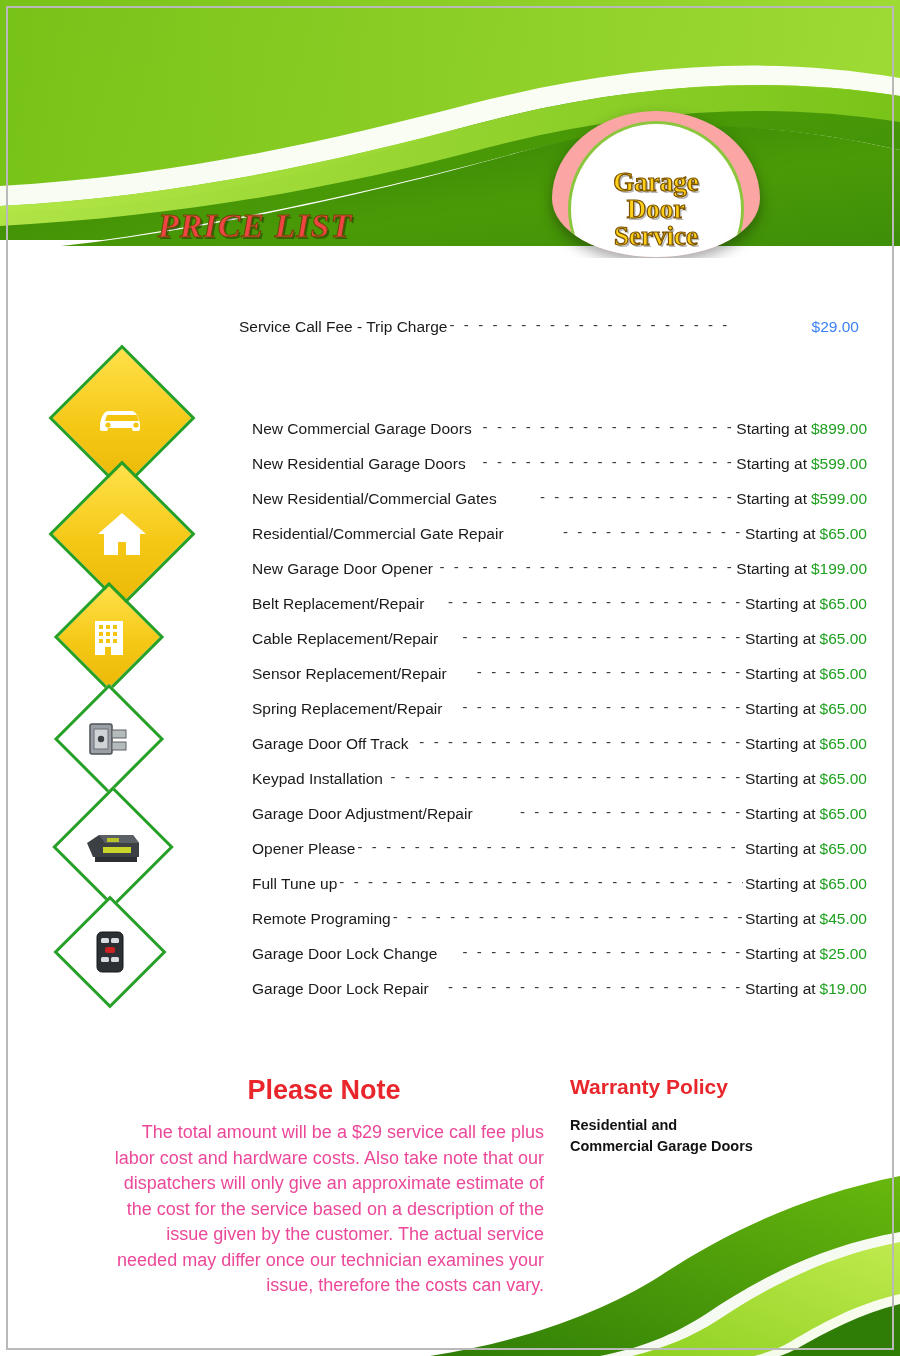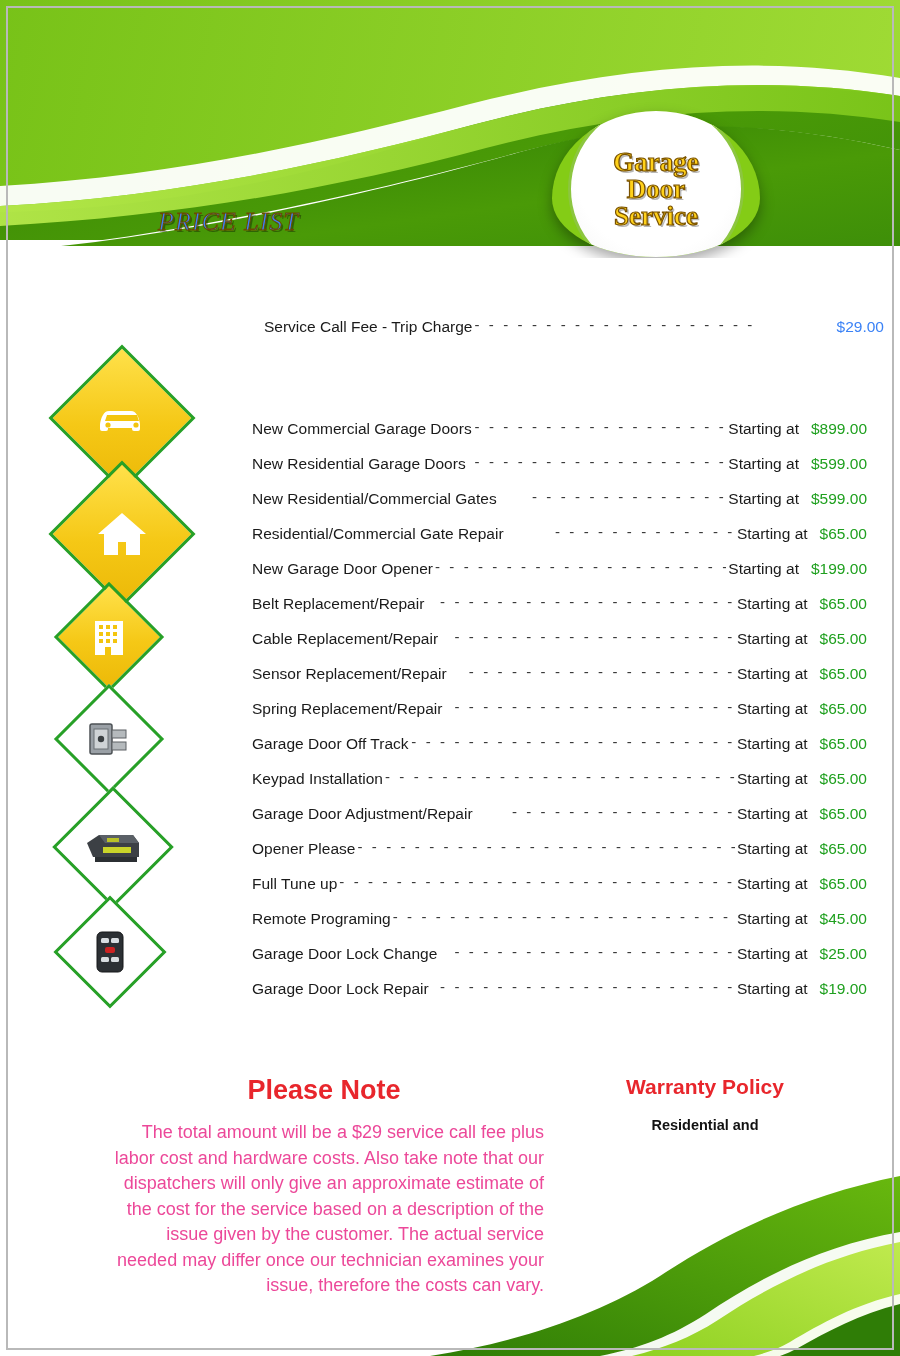--- a/index.html
+++ b/index.html
@@ -18,36 +18,36 @@
   }
   
   .top-banner {
     position:absolute; left:0; top:0; width:900px; height:258px;
     overflow:hidden;
   }
   .top-banner svg { position:absolute; left:0; top:0; }
   .price-list-title {
     position:absolute; left:158px; top:207px;
     font-family:"Liberation Serif", serif;
-    font-weight:normal; font-style:italic;
-    font-size:26px; letter-spacing:1px;
-    color:#3b82f6;
+    font-weight:bold; font-style:italic;
+    font-size:34px; letter-spacing:1px;
+    color:#ef4444;
     -webkit-text-stroke: 1px #6b4a00;
     text-shadow: 2px 2px 0 rgba(0,0,0,.35);
     white-space:nowrap;
   }
   
   .logo-badge {
     position:absolute; left:552px; top:111px;
     width:208px; height:146px;
     border-radius:50% 50% 50% 50%/ 60% 60% 40% 40%;
-    background:#84cc16;
+    background:#fca5a5;
     box-shadow: 0 6px 14px rgba(0,0,0,.35);
     border:0;
-    display:flex; align-items:center; justify-content:center;
+    display:flex; justify-content:center;
     overflow:hidden;
   }
   .logo-inner {
     width:176px; height:176px; border-radius:50%;
     background: radial-gradient(circle at 50% 40%, #ffffff 60%, #f2f2f2 100%);
     border:3px solid #8cc63f;
     display:flex; flex-direction:column; align-items:center; justify-content:center;
     margin-top:10px;
   }
   .logo-text {
@@ -78,21 +78,21 @@
   }
   .diamond.hollow { background:#ffffff; }
   .diamond .glyph {
     position:absolute; inset:0;
     transform: rotate(-45deg);
     display:flex; align-items:center; justify-content:center;
   }
   .diamond .glyph svg { display:block; }
   
   .service-fee-row {
-    position:absolute; left:264px; top:318px; width:620px;
+    position:absolute; left:239px; top:318px; width:620px;
     display:flex; align-items:baseline;
     font-size:15.5px; color:#1a1a1a;
   }
   .price-table { position:absolute; left:252px; top:420px; width:615px; }
   .price-row {
     display:flex; align-items:baseline;
     height:35px;
     font-size:15.5px; color:#1a1a1a;
     white-space:nowrap;
     text-align:right;
@@ -102,37 +102,37 @@
     flex:1 1 auto;
     margin:0 2px;
     overflow:hidden;
     color:#3b3b3b;
     font-size:15px;
     letter-spacing:2.6px;
     white-space:nowrap;
     position:relative; top:-2px;
   }
   .pr-start { flex:0 0 auto; }
-  .pr-price { flex:0 0 auto; color:#1fa01f; padding-left:12px; }
+  .pr-price { flex:0 0 auto; color:#1fa01f; padding-left:4px; }
   .fee-dots {
     flex:1 1 auto; margin:0 2px; overflow:hidden;
     color:#3b3b3b; font-size:15px; letter-spacing:2.6px; white-space:nowrap;
     position:relative; top:-2px;
   }
   .fee-price { color:#3b82f6; }
   
   .note-block { position:absolute; left:104px; top:1075px; width:440px; }
   .note-title {
     color:#e8262c; font-weight:bold; font-size:27px; text-align:center;
     margin-bottom:14px;
   }
   .note-body {
     font-size:18px; line-height:1.42; color:#ec4899; text-align:right;
   }
-  .warranty-block { position:absolute; left:570px; top:1075px; width:270px; text-align:center; }
+  .warranty-block { position:absolute; left:570px; top:1075px; width:270px; }
   .warranty-title { color:#e8262c; font-weight:bold; font-size:21px; margin-bottom:16px; }
   .warranty-body { font-size:14.5px; font-weight:bold; line-height:1.45; color:#121212; }
 </style>
 </head>
 <body>
 
 <div id="flyer">
 
   <div class="top-banner">
     <svg width="900" height="262" viewBox="0 0 900 262" xmlns="http://www.w3.org/2000/svg">
@@ -369,20 +369,21 @@
 
   <div class="note-block">
     <div class="note-title">Please Note</div>
     <div class="note-body">The total amount will be a $29 service call fee plus labor cost and hardware costs. Also take note that our dispatchers will only give an approximate estimate of the cost for the service based on a description of the issue given by the customer. The actual service needed may differ once our technician examines your issue, therefore the costs can vary.</div>
   </div>
 
   <div class="warranty-block">
     <div class="warranty-title">Warranty Policy</div>
     <div class="warranty-body" id="warranty-body">
         <div>Residential and</div>
+        <div>Commercial Garage Doors</div>
       </div>
   </div>
 
   <div class="bottom-wave">
     <svg width="900" height="300" viewBox="0 0 900 300" xmlns="http://www.w3.org/2000/svg">
       <defs>
         <linearGradient id="bg1" x1="0" y1="1" x2="1" y2="0">
           <stop offset="0%" stop-color="#2f7d06"></stop>
           <stop offset="100%" stop-color="#68b80e"></stop>
         </linearGradient>

